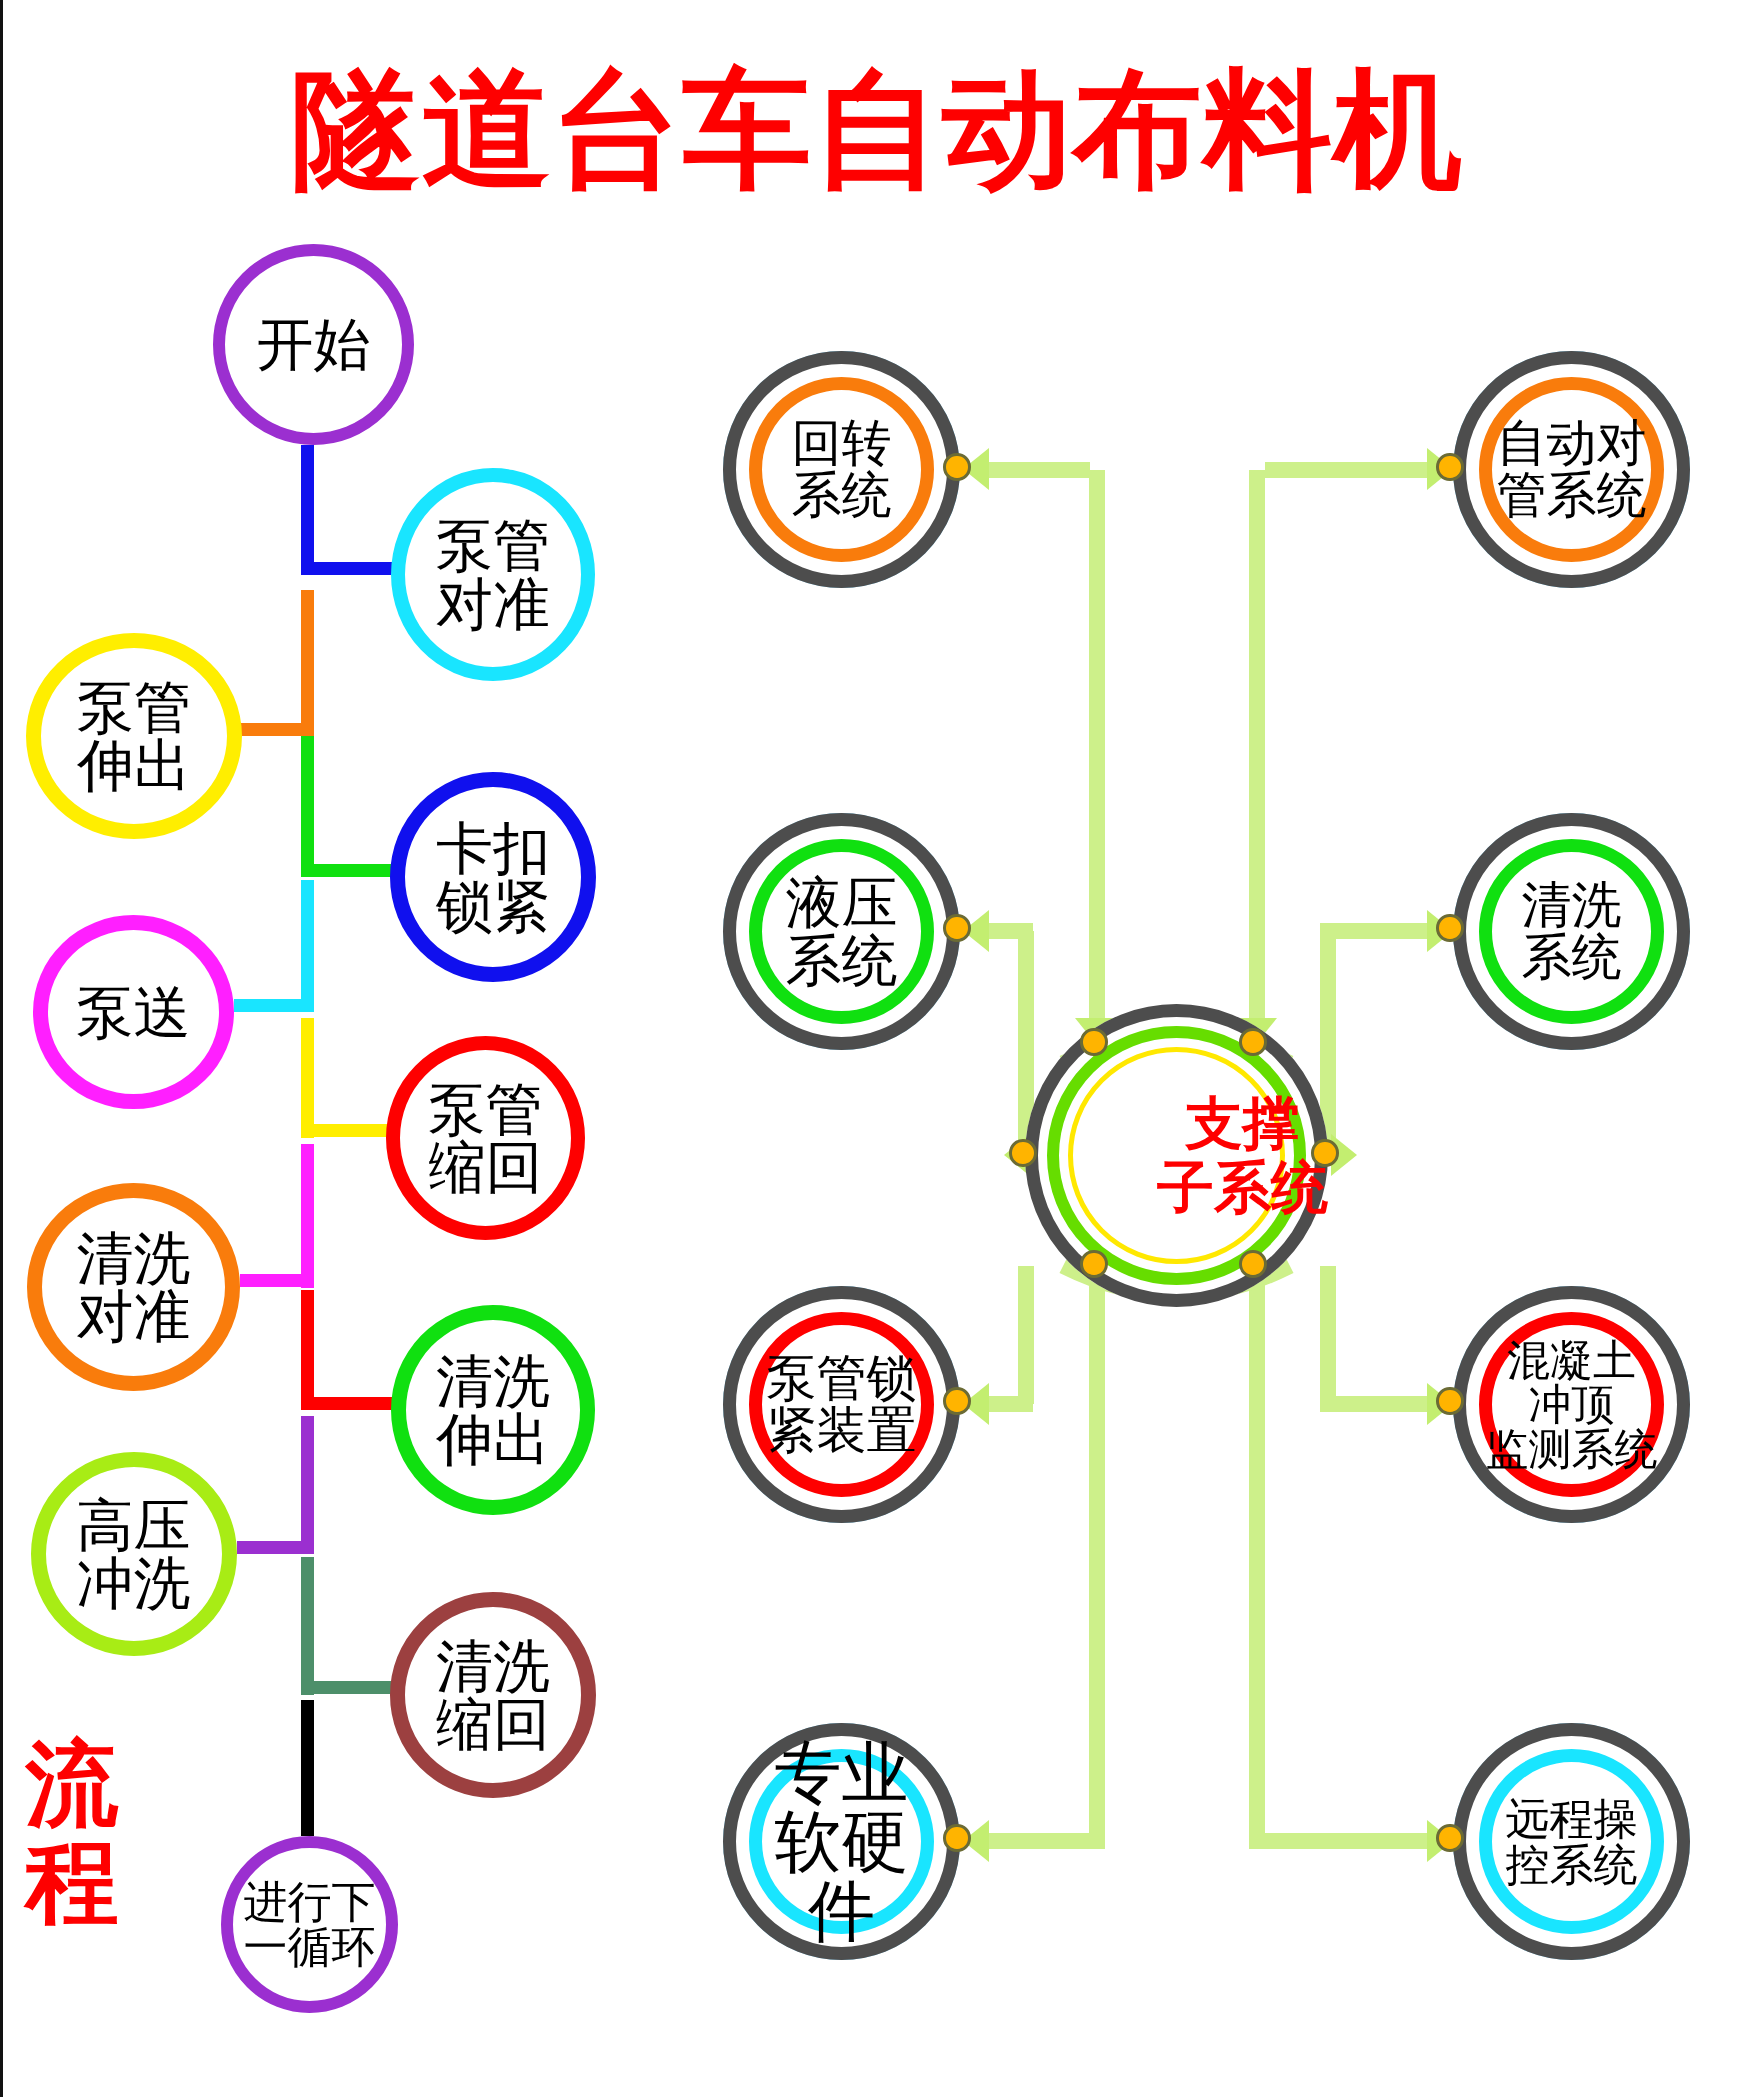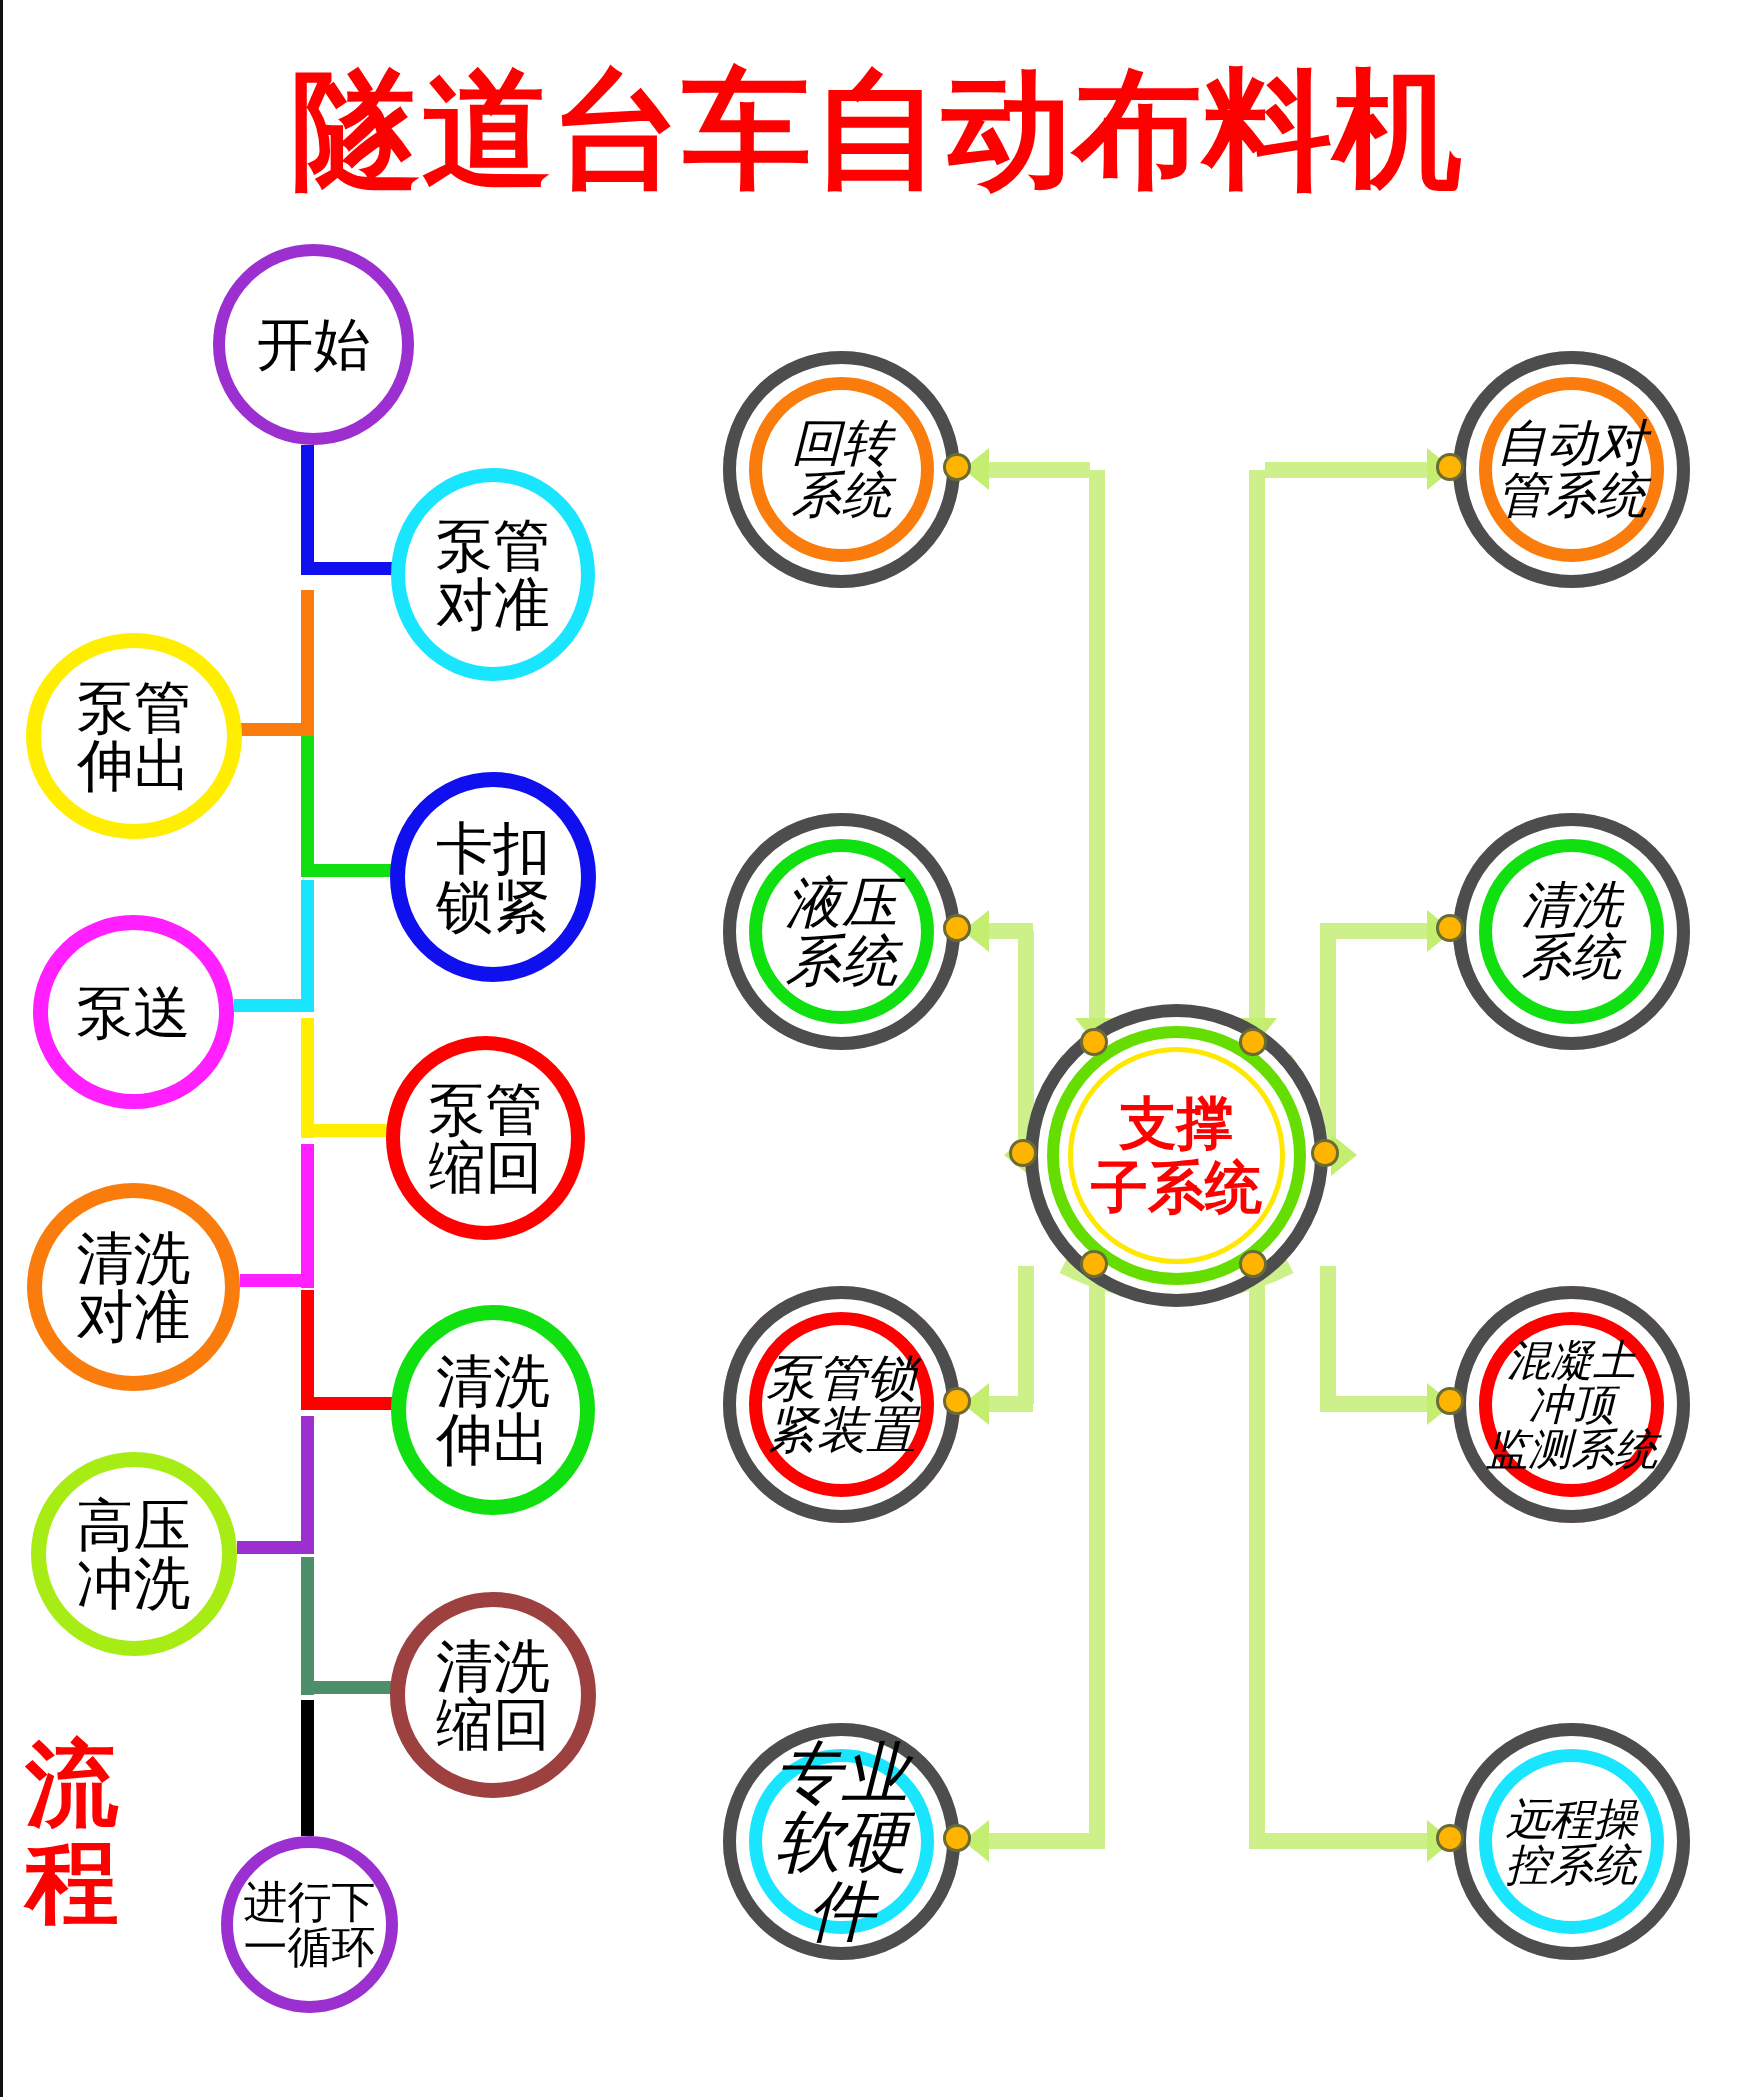--- a/index.html
+++ b/index.html
@@ -57,23 +57,22 @@
     z-index: 4;
   }
   .flow-node .lbl { display: block; }
 
   .conn-v, .conn-h { position: absolute; z-index: 2; }
 
   
   .sys-node {
     position: absolute;
     border-radius: 50%;
-    background: #fca5a5;
+    background: #7dd3fc;
     z-index: 5;
-    font-style: italic;
   }
   .sys-node .ring-outer {
     position: absolute; inset: 0;
     border-radius: 50%;
     border: 13px solid #4d4d4d;
     background: #fff;
   }
   .sys-node .ring-inner {
     position: absolute;
     border-radius: 50%;
@@ -95,21 +94,21 @@
     position: absolute;
     border-radius: 50%;
     background: #fff;
     z-index: 6;
   }
   #hub .hr1 { position:absolute; inset:0; border-radius:50%; border:13px solid #4d4d4d; background:#fff;}
   #hub .hr2 { position:absolute; border-radius:50%; border:12px solid #66dd00; background:#fff;}
   #hub .hr3 { position:absolute; border-radius:50%; border:5.4px solid #ffe800; background:#fff;}
   #hub .hub-label {
     position:absolute; inset:0;
-    display:flex; align-items:center; justify-content:center;
+    display:flex; align-items:center; justify-content:flex-end;
     text-align:center; color:#fe0000; font-weight:700;
     font-size:57px; line-height:1.12; z-index:4;
   }
 
   
   .dot {
     position: absolute;
     width: 27.5px; height: 27.5px;
     border-radius: 50%;
     background: #ffb400;

